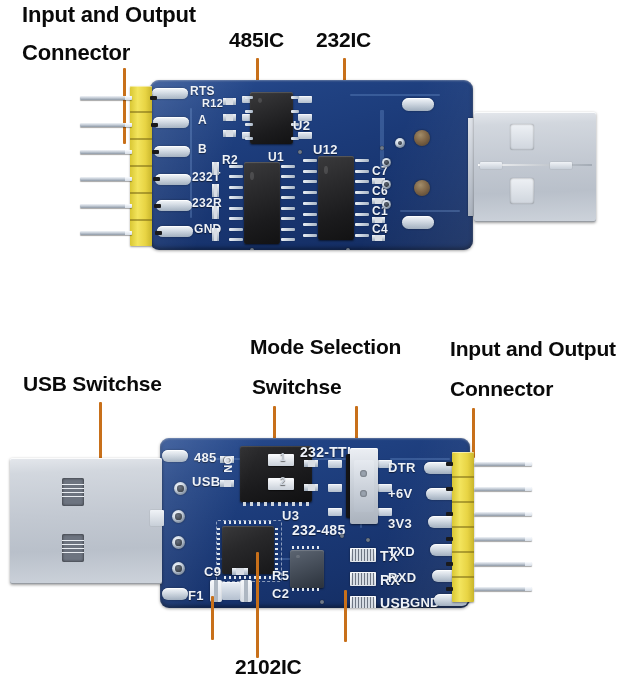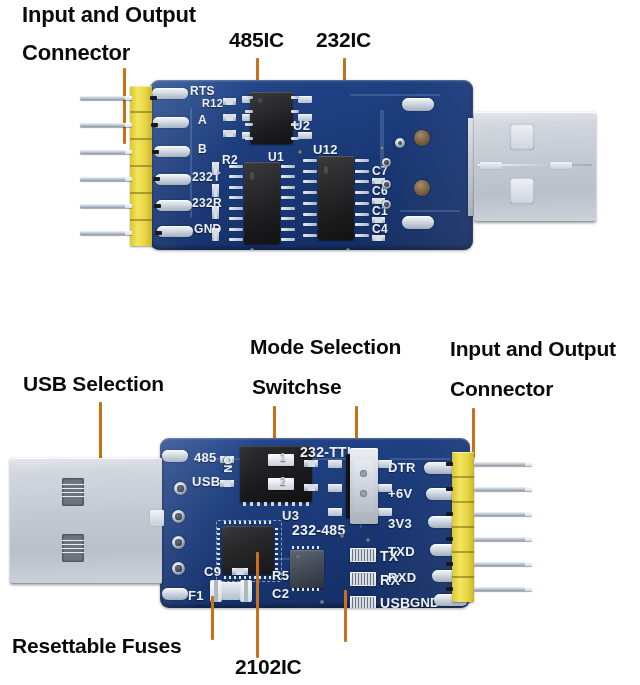--- a/index.html
+++ b/index.html
@@ -316,21 +316,21 @@
 
   <div class="ann" style="left:250px;top:335px;font-size:21px;">Mode Selection</div>
   <div class="ann" style="left:252px;top:375px;font-size:21px;">Switchse</div>
   <div class="leader" style="left:273px;top:406px;height:56px;"></div>
   <div class="leader" style="left:355px;top:406px;height:62px;"></div>
 
   <div class="ann" style="left:450px;top:337px;font-size:21px;">Input and Output</div>
   <div class="ann" style="left:450px;top:377px;font-size:21px;">Connector</div>
   <div class="leader" style="left:472px;top:408px;height:50px;"></div>
 
-  <div class="ann" style="left:23px;top:372px;font-size:21px;">USB Selection</div>
+  <div class="ann" style="left:23px;top:372px;font-size:21px;">USB Switchse</div>
   <div class="leader" style="left:99px;top:402px;height:96px;"></div>
 
   <div class="board" style="left:160px;top:438px;width:310px;height:170px;">
 
     <div class="trace" style="left:40px;top:20px;width:150px;height:2px;"></div>
     <div class="trace" style="left:200px;top:30px;width:2px;height:60px;"></div>
     <div class="trace" style="left:60px;top:120px;width:100px;height:2px;"></div>
     <div class="trace" style="left:230px;top:20px;width:60px;height:2px;"></div>
 
     <div class="silk" style="left:34px;top:12px;font-size:13px;">485</div>
@@ -476,16 +476,15 @@
   <div class="hpin" style="left:474px;top:487px;width:58px;"></div>
   <div class="hpin" style="left:474px;top:512px;width:58px;"></div>
   <div class="hpin" style="left:474px;top:537px;width:58px;"></div>
   <div class="hpin" style="left:474px;top:562px;width:58px;"></div>
   <div class="hpin" style="left:474px;top:587px;width:58px;"></div>
 
   <div class="leader" style="left:211px;top:596px;height:44px;"></div>
   <div class="leader" style="left:256px;top:552px;height:106px;"></div>
   <div class="leader" style="left:344px;top:590px;height:52px;"></div>
 
-  <div class="ann" style="left:12px;top:634px;font-size:21px;">Resettable Fuses</div>
   <div class="ann" style="left:235px;top:655px;font-size:21px;">2102IC</div>
 
 </div>
 
 </body></html>

